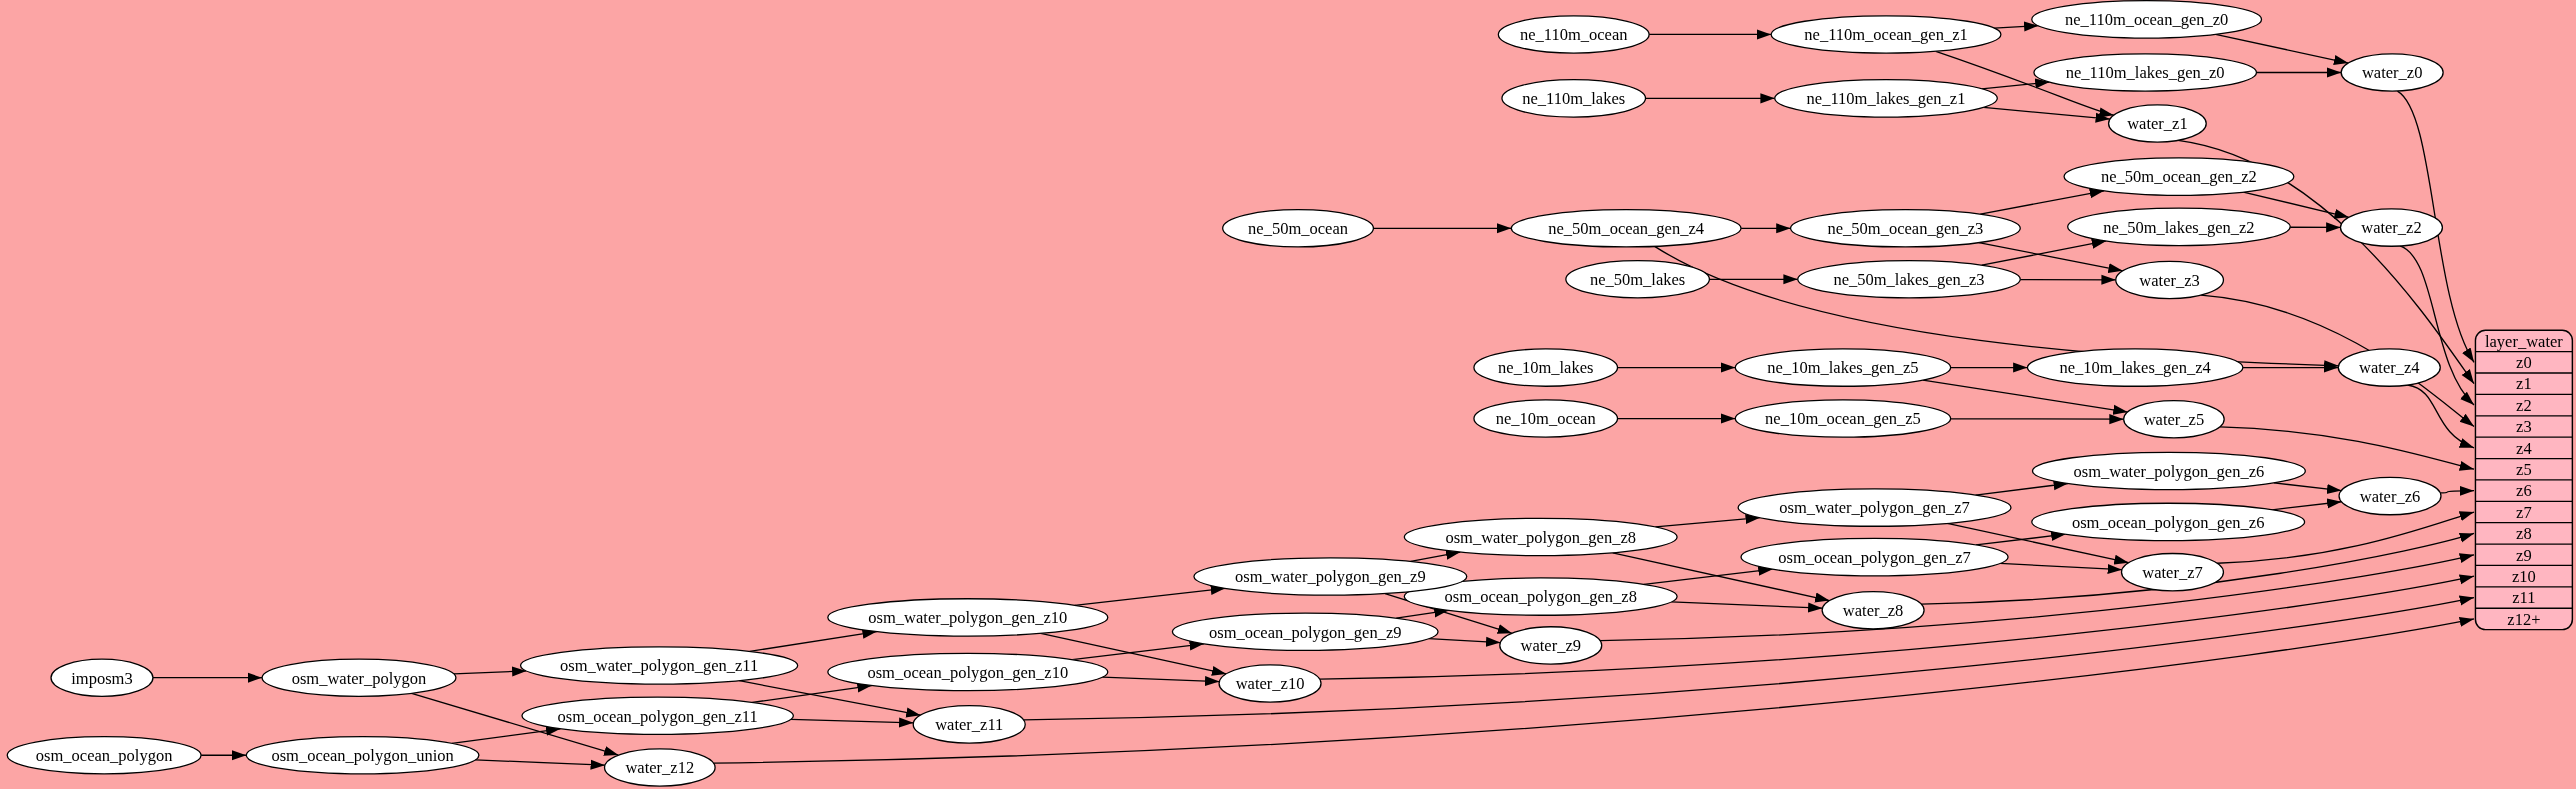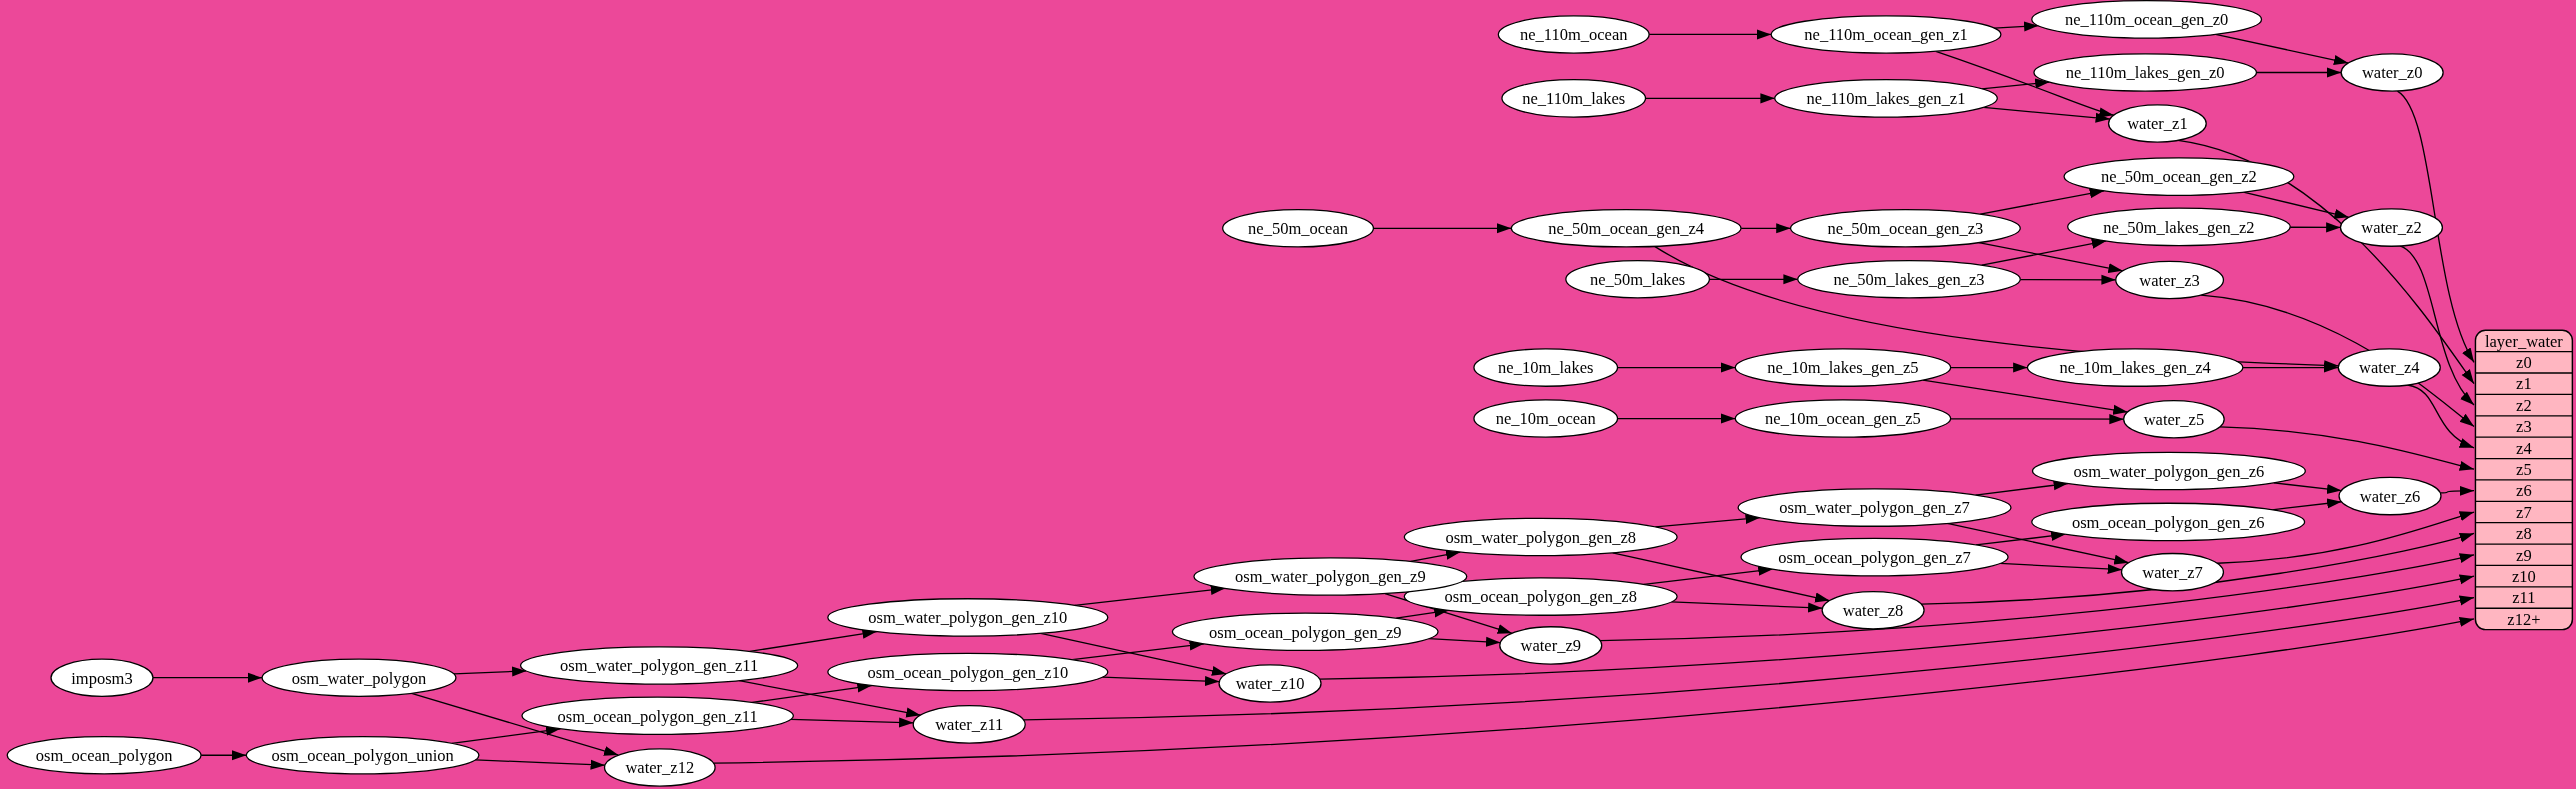--- a/index.html
+++ b/index.html
@@ -1,16 +1,16 @@
 <!DOCTYPE html>
 <html style="font-size:11.5px"><head>
 <meta charset="utf-8">
 <style>
   html,body{margin:0;padding:0;background:#ffffff;}
-  #stage{position:relative;width:2576px;height:789px;background:#ec4899;overflow:hidden;}
+  #stage{position:relative;width:2576px;height:789px;background:#fca5a5;overflow:hidden;}
   svg{display:block;}
   text{font-family:"Liberation Serif","DejaVu Serif",serif;fill:#000000;}
   .node-label{font-size:23px;}
   .table-label{font-size:23px;}
 </style>
 </head>
 <body>
 
 <div id="stage">
   <svg id="graph" width="2576" height="789" viewBox="0 0 3588 1099">

